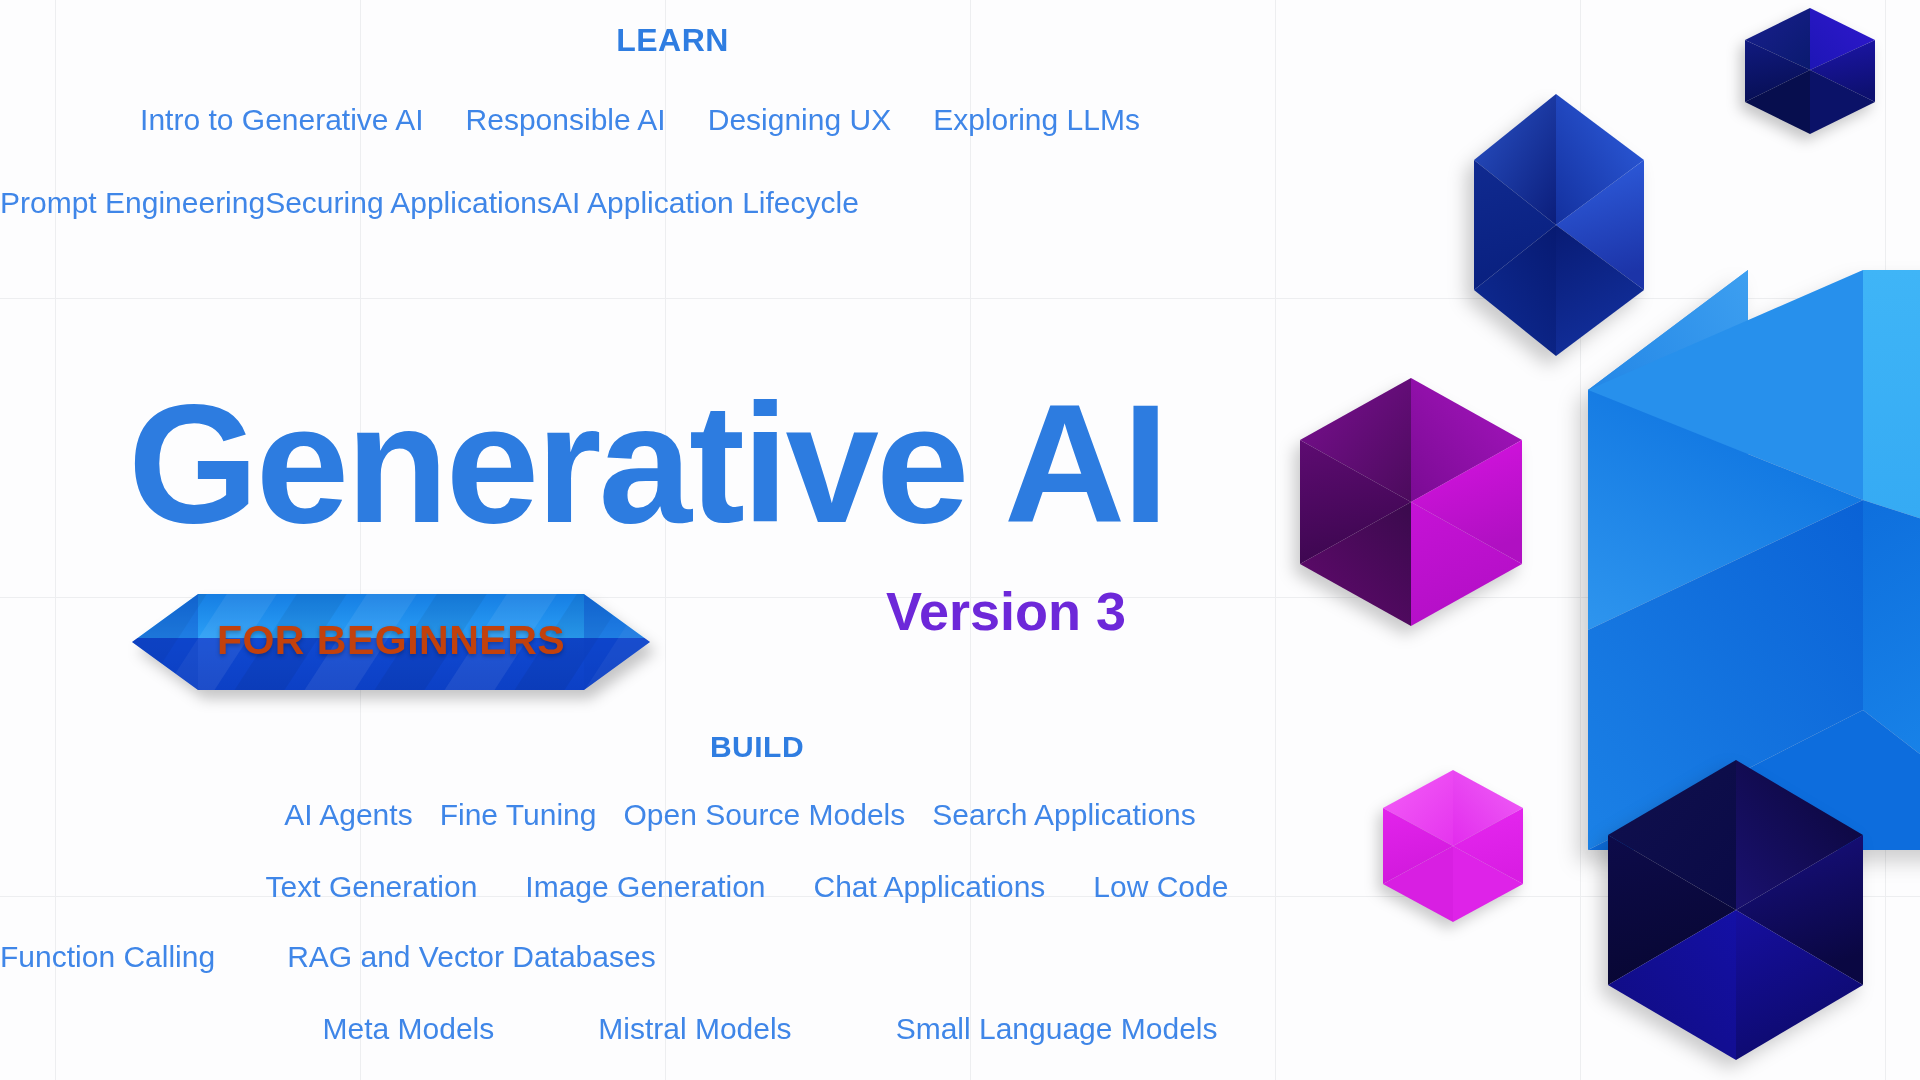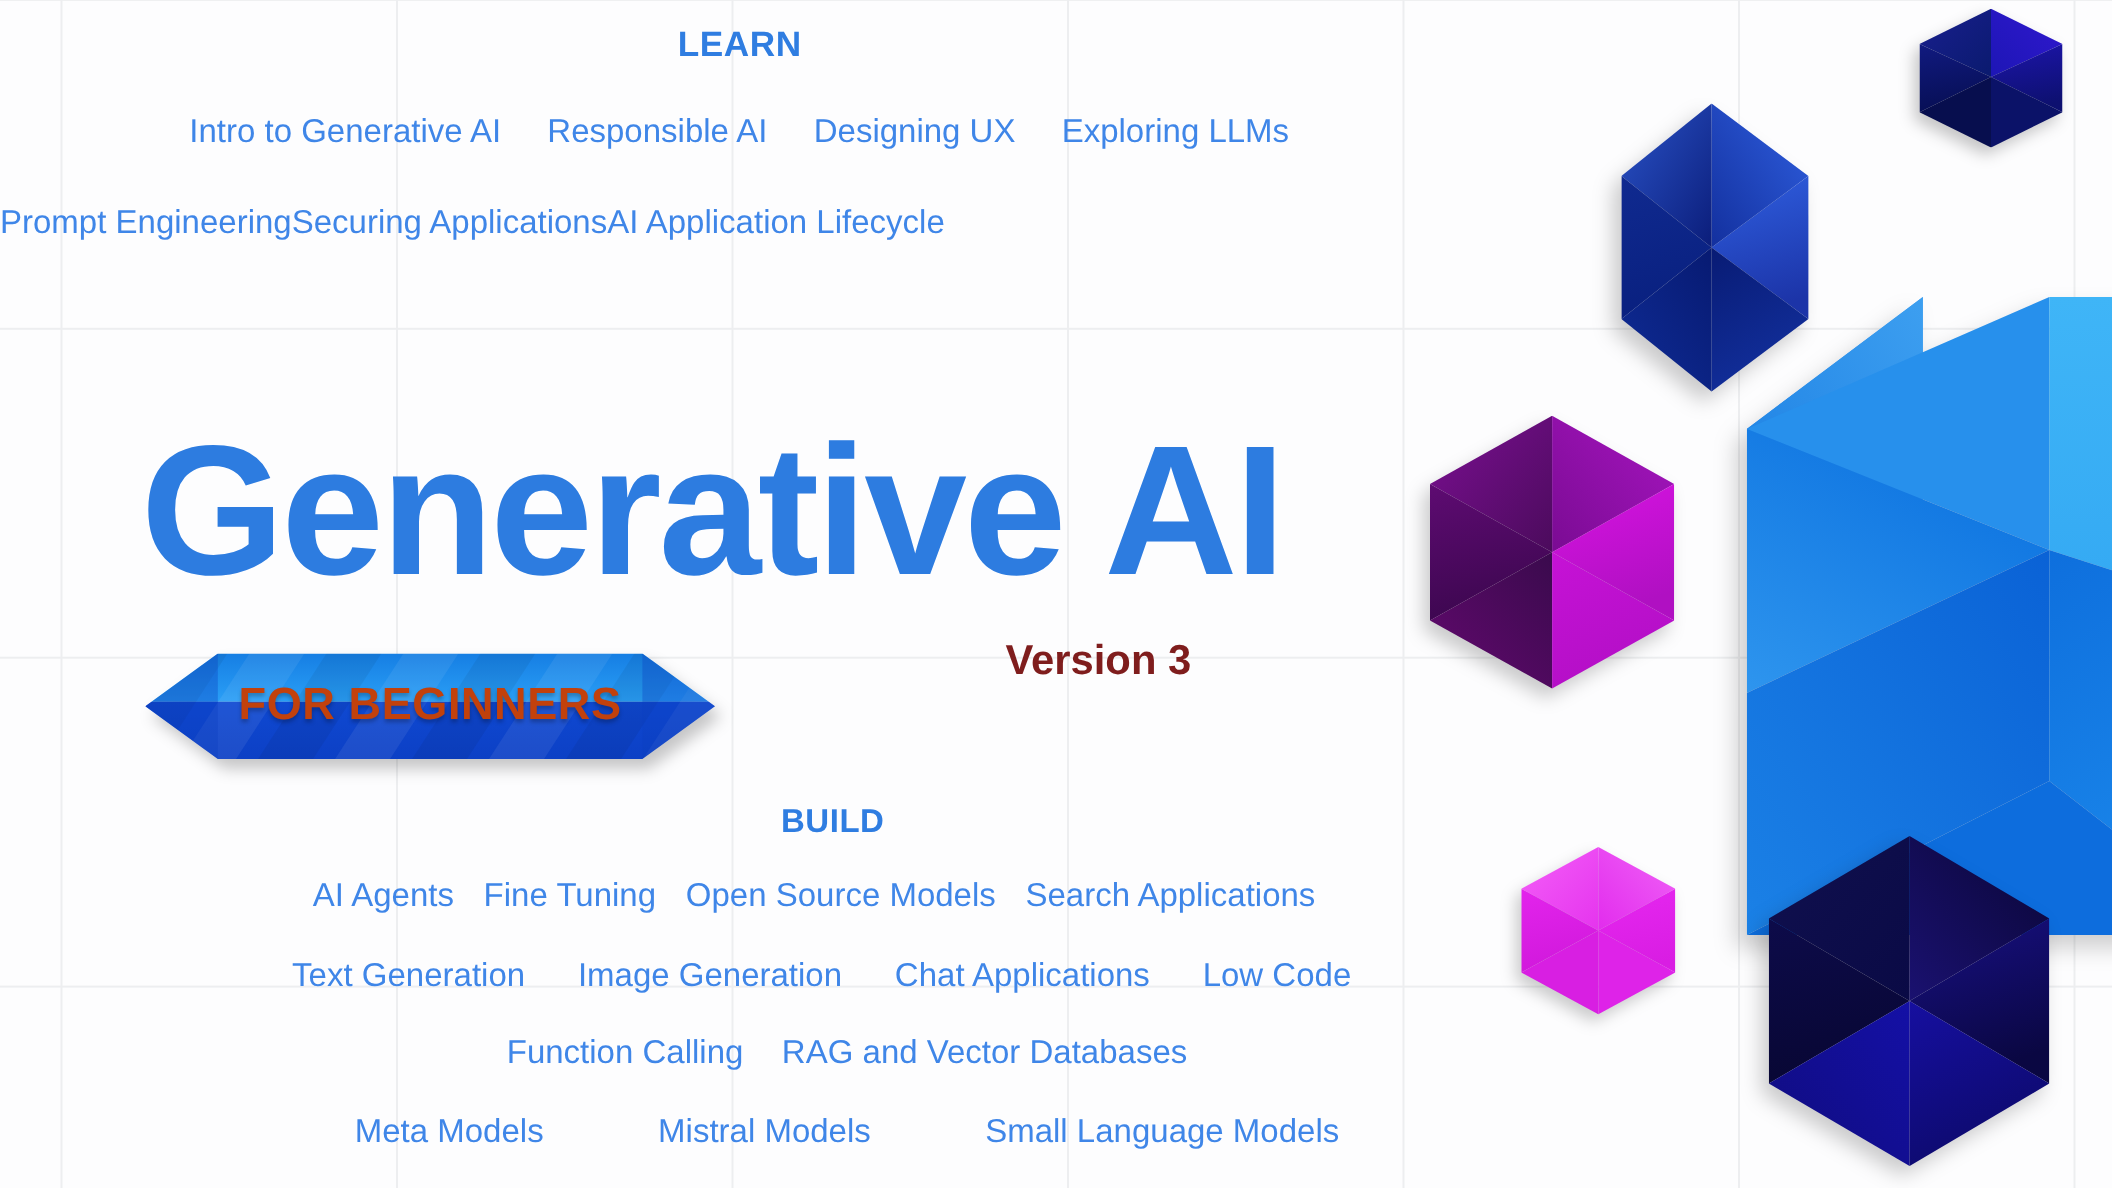--- a/index.html
+++ b/index.html
@@ -42,47 +42,46 @@
     align-items: baseline;
     white-space: nowrap;
   }
   .topic {
     color: #3f86e8;
     font-size: 30px;
     font-weight: 400;
     line-height: 1;
   }
   
-  #learn-row-0 { left: 0; top: 105px; width: 1280px; justify-content: center; gap: 42px; padding-left: 32px; }
+  #learn-row-0 { left: 0; top: 105px; width: 1280px; justify-content: center; gap: 42px; }
   #learn-row-1 { left: 0; top: 188px; width: 1300px; }
   
   #build-row-0 { left: 0; top: 800px; width: 1480px; justify-content: center; gap: 27px; }
   #build-row-1 { left: 0; top: 872px; width: 1410px; justify-content: center; gap: 48px; padding-left: 42px; }
-  #build-row-2 { left: 0; top: 942px; width: 1540px; justify-content: center; gap: 35px; }
+  #build-row-2 { left: 0; top: 942px; width: 1540px; gap: 72px; }
   #build-row-3 { left: 0; top: 1014px; width: 1540px; justify-content: center; gap: 104px; }
 
   
   #main-title {
     position: absolute;
     left: 128px; top: 380px;
     font-size: 168px;
     font-weight: 700;
     color: #2d7ce0;
     letter-spacing: -3px;
     line-height: 1;
     white-space: nowrap;
   }
   #version-label {
     position: absolute;
     left: 886px; top: 580px;
-    font-size: 38px;
+    font-size: 54px;
     font-weight: 700;
-    color: #7f1d1d;
+    color: #6d28d9;
     white-space: nowrap;
-    margin-left: 28px;
   }
 
   
   #ribbon {
     position: absolute;
     left: 132px; top: 586px;
     width: 518px; height: 108px;
     filter: drop-shadow(6px 9px 7px rgba(0,0,0,0.22));
   }
   #ribbon svg { display:block; }

